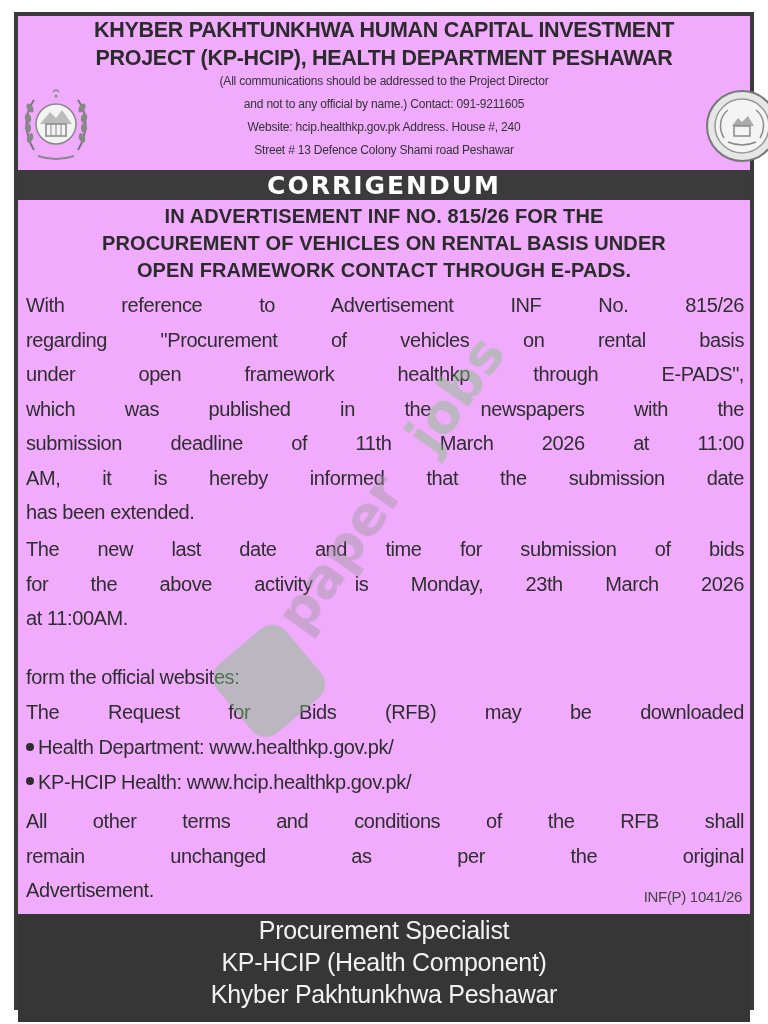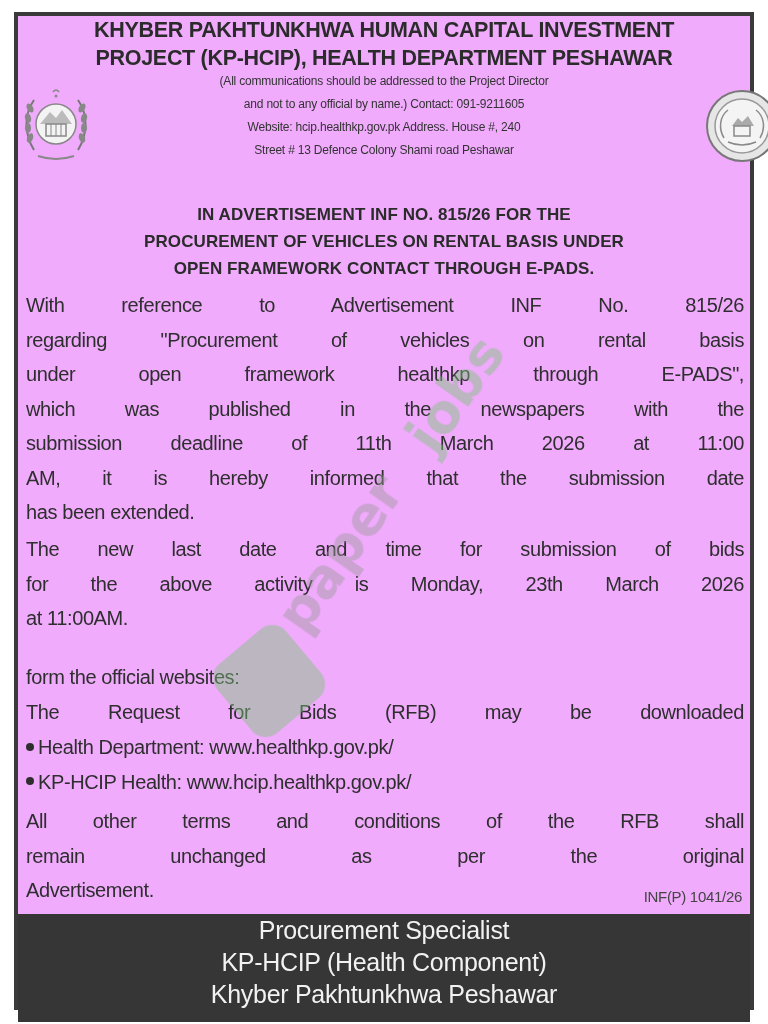--- a/index.html
+++ b/index.html
@@ -42,21 +42,21 @@
     }
     .corr-text {
       position: absolute; left: 0; top: 1px; width: 732px; text-align: center;
       font-family: "DejaVu Sans", sans-serif; font-weight: bold; font-size: 25px;
       letter-spacing: 2px; color: #ffffff; text-transform: uppercase;
     }
 
     
     .subject-line {
       position: absolute; left: 0; width: 732px; text-align: center;
-      font-weight: bold; font-size: 17px; color: #2b2b2b; white-space: nowrap; letter-spacing: 0.1px;
+      font-weight: bold; font-size: 20px; color: #2b2b2b; white-space: nowrap; letter-spacing: 0.1px;
     }
     .subject-line.s1 { top: 189px; }
     .subject-line.s2 { top: 216px; }
     .subject-line.s3 { top: 243px; }
 
     
     .body-text {
       position: absolute; left: 8px; width: 718px;
       font-size: 20px; line-height: 34.5px; color: #2e2e2e; letter-spacing: -0.4px;
     }
@@ -135,20 +135,23 @@
       <g fill="none" stroke="#8a8a8a" stroke-width="1.5">
         <path d="M20 50 C14 40 16 28 24 22"></path>
         <path d="M56 50 C62 40 60 28 52 22"></path>
       </g>
       <path d="M28 38 L34 30 L38 34 L44 28 L50 38 Z" fill="#aaa"></path>
       <rect x="30" y="38" width="16" height="10" fill="none" stroke="#888" stroke-width="1.5"></rect>
       <path d="M24 54 Q38 60 52 54" stroke="#888" stroke-width="1.5" fill="none"></path>
     </svg>
   </div>
 
+  <div class="corr-band">
+    <div class="corr-text">CORRIGENDUM</div>
+  </div>
 
   <div class="subject-line s1">IN ADVERTISEMENT INF NO. 815/26 FOR THE</div>
   <div class="subject-line s3">OPEN FRAMEWORK CONTACT THROUGH E-PADS.</div>
   <div class="subject-line s2">PROCUREMENT OF VEHICLES ON RENTAL BASIS UNDER</div>
 
   <div class="body-text para1">
     <span class="body-line">With reference to Advertisement INF No. 815/26</span>
     <span class="body-line">regarding "Procurement of vehicles on rental basis</span>
     <span class="body-line">under open framework healthkp through E-PADS",</span>
     <span class="body-line">which was published in the newspapers with the</span>

